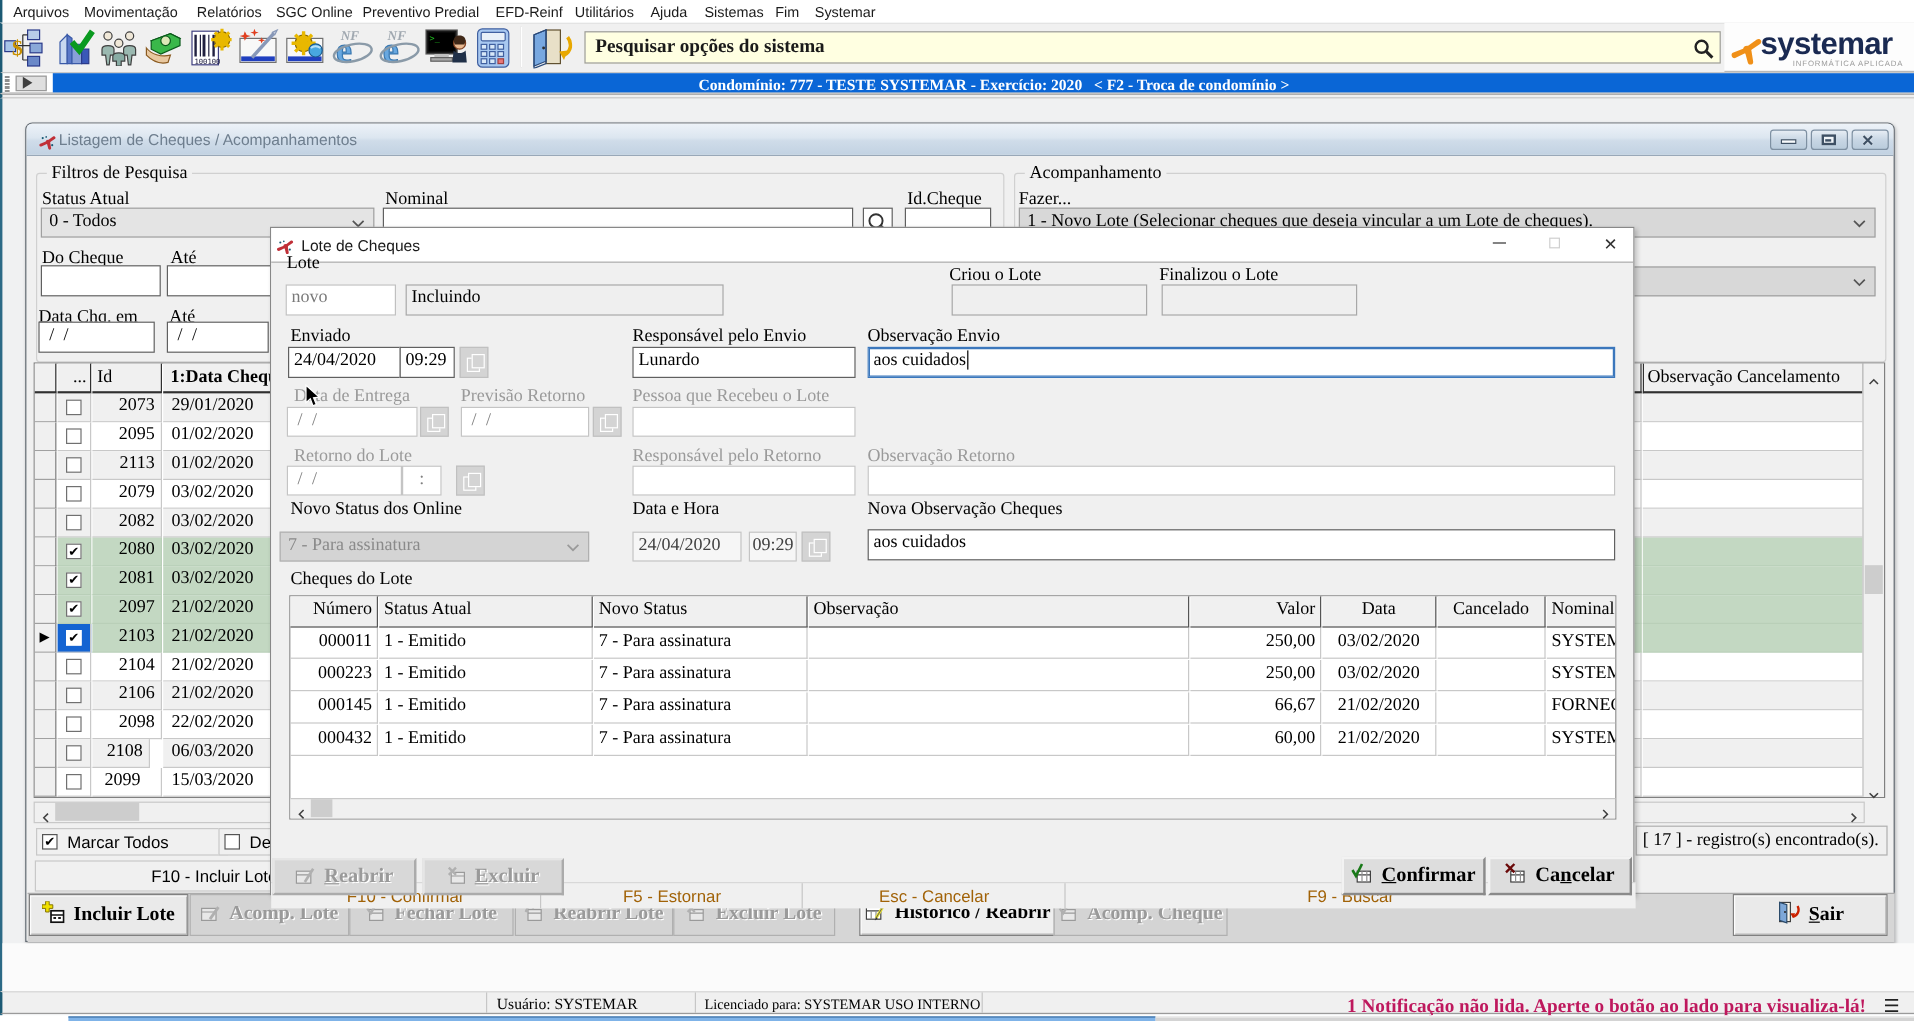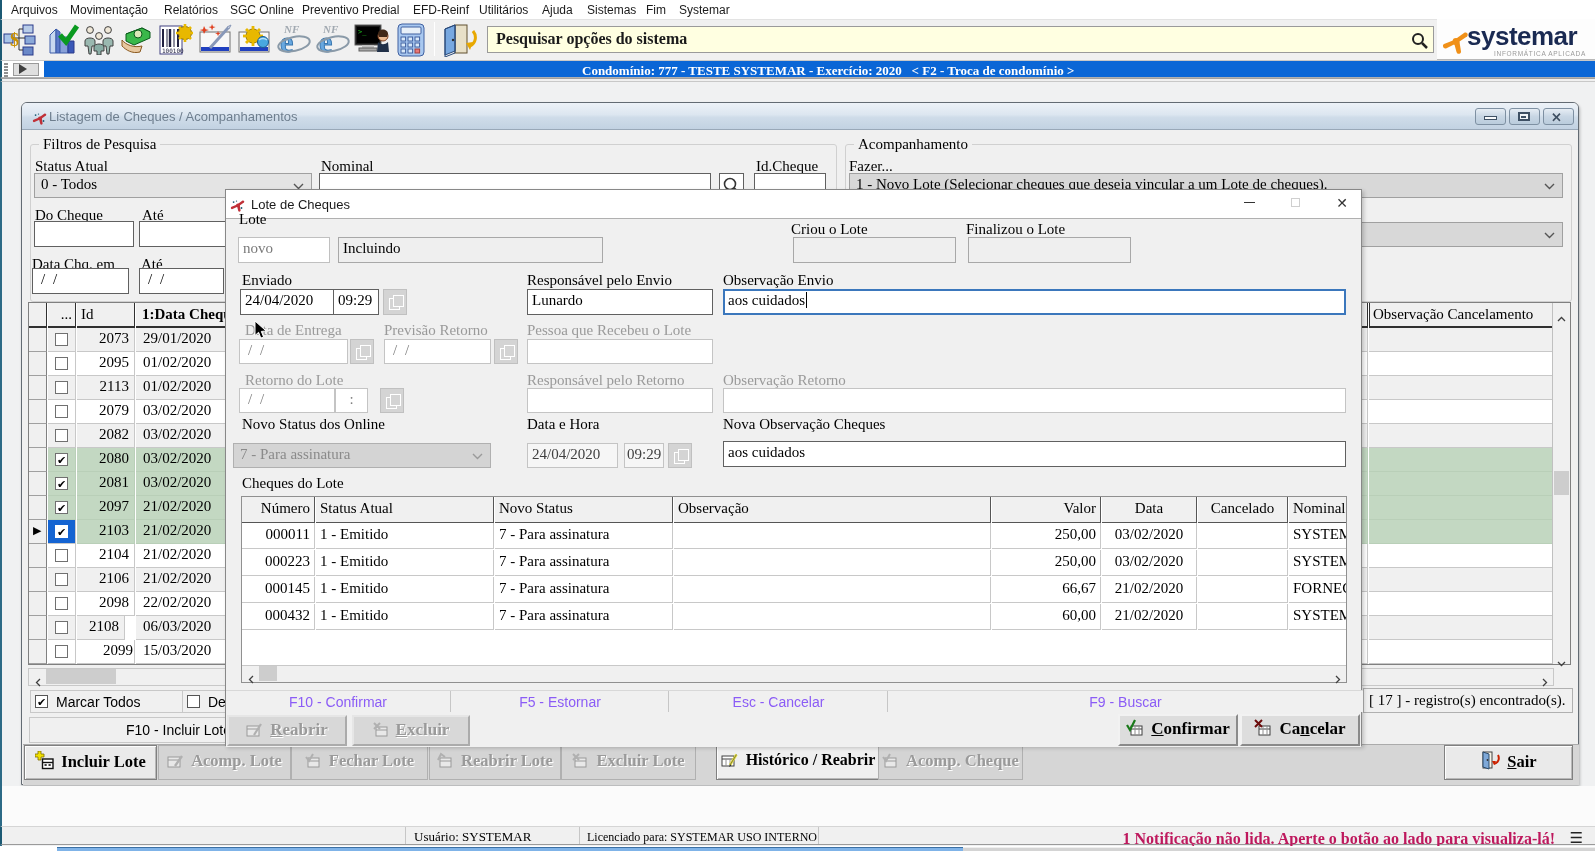--- a/index.html
+++ b/index.html
@@ -51,21 +51,21 @@
 
 #dtbl .th { top:0px; height:26px; background:#F0F0F0; border-right:1px solid #555; border-bottom:1px solid #555; padding-top:3px; }
 .bic2 { display:inline-block; vertical-align:-3px; margin-right:6px; }
 .cell { position:absolute; overflow:hidden; white-space:nowrap; font-family:"Liberation Serif",serif; font-size:15px; color:#000; }
 
 
 .btn { position:absolute; background:#DDDDDD; border-top:2px solid #F2F2F2; border-left:2px solid #F2F2F2; border-right:2px solid #8A8A8A; border-bottom:2px solid #8A8A8A; font-family:"Liberation Serif",serif; font-weight:bold; font-size:17px; color:#000; text-align:center; }
 .btn.dis { color:#9A9A9A; border-color:#E6E6E6 #ABABAB #ABABAB #E6E6E6; background:#D8D8D8; text-shadow:1px 1px 0 #FFF; }
 
 
-.sbar { position:absolute; background:#F0F0F0; font-size:14px; color:#8b5cf6; }
+.sbar { position:absolute; background:#F0F0F0; font-size:14px; color:#a16207;margin-top:45px; }
 .sbar .pan { position:absolute; top:0px; height:100%; border-right:1px solid #C6C6C6; text-align:center; }
 
 #appstatus { left:0px; top:826px; width:1595px; height:19px; background:#F0F0F0; border-top:1px solid #D5D5D5; border-bottom:1px solid #9A9A9A; border-left:2px solid #1C5A74;}
 #bottomstrip { left:0px; top:846px; width:1595px; height:5px; background:#FFFFFF; }
 #btnrow .mbtn { position:absolute; top:642px; height:35px; background:#D4D4D4; border:1px solid #B0B0B0; font-family:"Liberation Serif",serif; font-weight:bold; font-size:16.5px; color:#9A9A9A; text-shadow:1px 1px 0 #FFF; text-align:center; padding-top:5px; white-space:nowrap; overflow:hidden; }
 #btnrow .mbtn.en { background:#EAEAEA; border:1px solid #808080; box-shadow:inset 1px 1px 0 #FDFDFD, inset -1px -1px 0 #B8B8B8; color:#000; text-shadow:none; }
 #btnrow .bic { display:inline-block; vertical-align:-3px; margin-right:7px; }
 </style>
 </head>
 <body>
@@ -411,21 +411,21 @@
       <div class="cell" style="left:19px;top:313px;width:28px;height:24px;background:#F0F0F0;border-right:1px solid #C8C8C8;border-bottom:1px solid #C8C8C8;">
         <div style="position:absolute;left:7px;top:5px;width:13px;height:13px;background:#FFF;border:1px solid #707070;font-size:11px;line-height:12px;text-align:center;"></div>
       </div>
       <div class="cell" style="left:48px;top:313px;width:48px;height:24px;background:#F0F0F0;border-right:1px solid #C8C8C8;border-bottom:1px solid #C8C8C8;text-align:right;padding:2px 5px 0 0;">2108</div>
       <div class="cell" style="left:107px;top:313px;width:1232px;height:24px;background:#F0F0F0;border-right:1px solid #C8C8C8;border-bottom:1px solid #C8C8C8;padding:2px 0 0 7px;">06/03/2020</div>
       <div class="cell" style="left:1340px;top:313px;width:184px;height:24px;background:#F0F0F0;border-bottom:1px solid #C8C8C8;"></div>
     <div class="cell" style="left:0px;top:337px;width:18px;height:24px;background:#F0F0F0;border-right:1px solid #808080;border-bottom:1px solid #A0A0A0;"></div>
       <div class="cell" style="left:19px;top:337px;width:28px;height:24px;background:#FFFFFF;border-right:1px solid #C8C8C8;border-bottom:1px solid #C8C8C8;">
         <div style="position:absolute;left:7px;top:5px;width:13px;height:13px;background:#FFF;border:1px solid #707070;font-size:11px;line-height:12px;text-align:center;"></div>
       </div>
-      <div class="cell" style="left:48px;top:337px;width:58px;height:24px;background:#FFFFFF;border-right:1px solid #C8C8C8;border-bottom:1px solid #C8C8C8;text-align:right;padding:2px 1px 0 0;">2099</div>
+      <div class="cell" style="left:48px;top:337px;width:58px;height:24px;background:#FFFFFF;border-right:1px solid #C8C8C8;border-bottom:1px solid #C8C8C8;text-align:right;padding:2px 17px 0 0;">2099</div>
       <div class="cell" style="left:107px;top:337px;width:1232px;height:24px;background:#FFFFFF;border-right:1px solid #C8C8C8;border-bottom:1px solid #C8C8C8;padding:2px 0 0 7px;">15/03/2020</div>
       <div class="cell" style="left:1340px;top:337px;width:184px;height:24px;background:#FFFFFF;border-bottom:1px solid #C8C8C8;"></div>
 
     <div style="position:absolute;right:0;top:0px;width:18px;height:361px;background:#F0F0F0;border-left:1px solid #C0C0C0;">
       <div style="position:absolute;top:0px;left:0px;width:17px;height:17px;text-align:center;padding-top:5px;"><svg width="9" height="6" viewBox="0 0 9 6">
             <path d="M1 5l3.5-3.5L8 5" fill="none" stroke="#404040" stroke-width="1.3"></path>
           </svg></div>
       <div style="position:absolute;top:168px;left:1px;width:15px;height:24px;background:#CDCDCD;"></div>
       <div style="position:absolute;bottom:0;left:0px;width:17px;height:17px;text-align:center;padding-top:6px;"><svg width="9" height="6" viewBox="0 0 9 6">
             <path d="M1 1l3.5 3.5L8 1" fill="none" stroke="#404040" stroke-width="1.3"></path>

